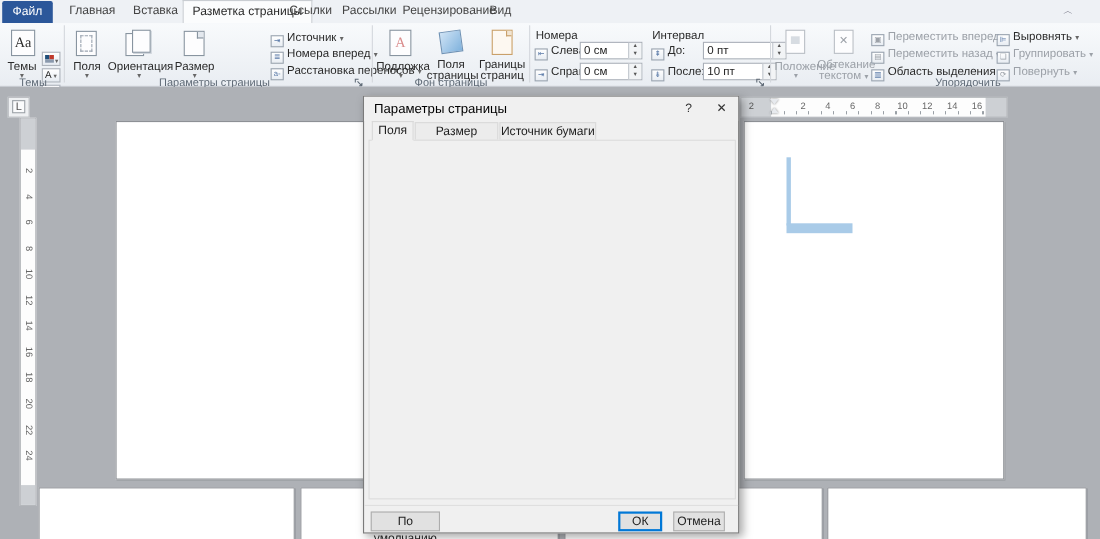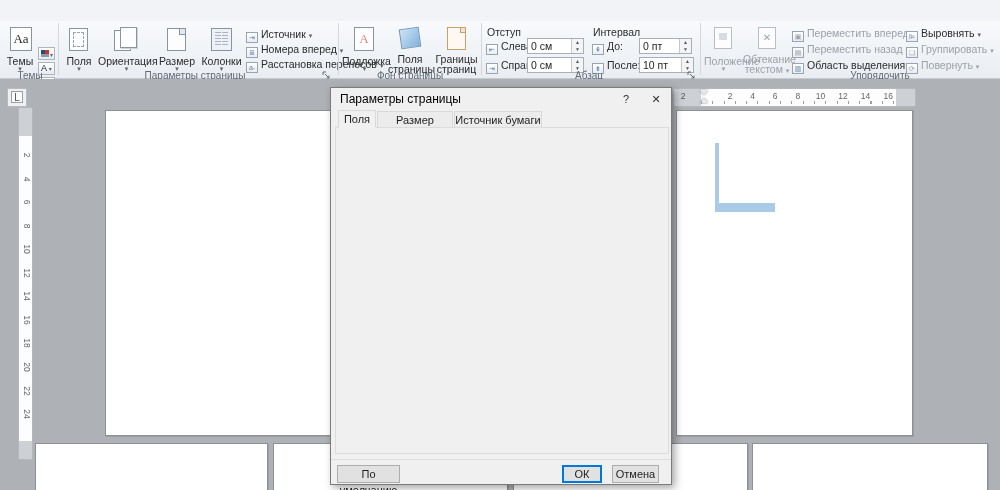--- a/index.html
+++ b/index.html
@@ -94,20 +94,31 @@
   .dbtn { position:absolute; height:18px; background:#e1e1e1; border:1px solid #adadad; text-align:center;
           font-size:11px; line-height:16px; color:#1e1e1e; }
   .dbtn.def { border:2px solid #0078d7; line-height:14px; }
   .dsep { position:absolute; left:0; top:371px; width:340px; height:1px; background:#dfdfdf; }
 </style>
 </head>
 <body>
 
 <div class="screen">
 
+  <div class="tabrow">
+    <div class="file-tab">Файл</div>
+    <div class="rtab" style="left:55px;">Главная</div>
+    <div class="rtab" style="left:113px;">Вставка</div>
+    <div class="rtab active" style="left:166px;">Разметка страницы</div>
+    <div class="rtab" style="left:255px;">Ссылки</div>
+    <div class="rtab" style="left:303px;">Рассылки</div>
+    <div class="rtab" style="left:358px;">Рецензирование</div>
+    <div class="rtab" style="left:437px;">Вид</div>
+    <div class="min-ribbon">︿</div>
+  </div>
 
   <div class="ribbon">
 
     <div class="bigbtn" style="left:4px; width:32px;">
       <div class="pgicon" style="left:6px; top:3px; width:22px; height:24px; font-family:'Liberation Serif',serif; font-size:13px; text-align:center; line-height:22px;">Aa</div>
       <div class="cap">Темы</div>
       <div class="dd">▾</div>
     </div>
     <div class="abs" style="left:38px; top:26px; width:17px; height:13px; border:1px solid #aeb4bc; background:linear-gradient(#fff,#e6ebf1);">
       <span class="abs" style="left:2px; top:2px; width:4px; height:4px; background:#1f4e79;"></span>
@@ -131,28 +142,20 @@
       <div class="pgicon" style="left:16px; top:6px; width:17px; height:21px;"></div>
       <div class="pgicon" style="left:22px; top:3px; width:17px; height:21px; box-shadow:1px 1px 0 #cdd3da;"></div>
       <div class="cap">Ориентация</div>
       <div class="dd">▾</div>
     </div>
     <div class="bigbtn" style="left:156px; width:42px;">
       <div class="pgicon" style="left:11px; top:4px; width:19px; height:23px;">
         <div class="abs" style="right:0; top:0; width:6px; height:6px; background:#e3e8ee; border-left:1px solid #8894a0; border-bottom:1px solid #8894a0;"></div>
       </div>
       <div class="cap">Размер</div>
-      <div class="dd">▾</div>
-    </div>
-    <div class="bigbtn" style="left:199px; width:45px;">
-      <div class="pgicon" style="left:12px; top:4px; width:21px; height:23px; background:#eef1f5;">
-        <div class="abs" style="left:3px; top:3px; width:6px; bottom:3px; background:repeating-linear-gradient(to bottom,#aab3bf 0 1px,transparent 1px 3px);"></div>
-        <div class="abs" style="right:3px; top:3px; width:6px; bottom:3px; background:repeating-linear-gradient(to bottom,#aab3bf 0 1px,transparent 1px 3px);"></div>
-      </div>
-      <div class="cap">Колонки</div>
       <div class="dd">▾</div>
     </div>
     <div class="smallrow" style="left:246px; top:6px;">
       <span class="mi">⇥</span><span>Источник</span> <span class="dd7">▾</span>
     </div>
     <div class="smallrow" style="left:246px; top:21px;">
       <span class="mi">≣</span><span>Номера вперед</span> <span class="dd7">▾</span>
     </div>
     <div class="smallrow" style="left:246px; top:36px;">
       <span class="mi">a-</span><span>Расстановка переносов</span> <span class="dd7">▾</span>
@@ -179,43 +182,42 @@
     <div class="bigbtn" style="left:433px; width:47px;">
       <div class="pgicon" style="left:14px; top:3px; width:19px; height:23px; border-color:#c9a06a; background:#fdf8f1;">
         <div class="abs" style="right:0; top:0; width:5px; height:5px; background:#f0e4d2; border-left:1px solid #c9a06a; border-bottom:1px solid #c9a06a;"></div>
       </div>
       <div class="cap" style="top:29px;">Границы</div>
       <div class="abs" style="left:0; right:0; top:39px; font-size:10.5px;"><span>страниц</span></div>
     </div>
     <div class="glabel" style="left:340px; width:140px;">Фон страницы</div>
     <div class="gsep" style="left:481px;"></div>
 
-    <div class="hdr10" style="left:487px; top:5px;">Отступ</div>
+    <div class="hdr10" style="left:487px; top:5px;">Номера</div>
     <div class="smallrow" style="left:486px; top:18px;"><span class="mi">⇤</span><span>Слева:</span></div>
     <div class="spinbox" style="left:527px; top:17px; width:57px;">
       <span class="val">0 см</span>
       <span class="spin">▲<br>▼</span>
     </div>
     <div class="smallrow" style="left:486px; top:37px;"><span class="mi">⇥</span><span>Справа:</span></div>
     <div class="spinbox" style="left:527px; top:36px; width:57px;">
       <span class="val">0 см</span>
       <span class="spin">▲<br>▼</span>
     </div>
     <div class="hdr10" style="left:593px; top:5px;">Интервал</div>
     <div class="smallrow" style="left:592px; top:18px;"><span class="mi">⇞</span><span>До:</span></div>
-    <div class="spinbox" style="left:639px; top:17px; width:53px;">
+    <div class="spinbox" style="left:639px; top:17px; width:76px;">
       <span class="val">0 пт</span>
       <span class="spin">▲<br>▼</span>
     </div>
     <div class="smallrow" style="left:592px; top:37px;"><span class="mi">⇟</span><span>После:</span></div>
-    <div class="spinbox" style="left:639px; top:36px; width:55px;text-decoration:underline;">
+    <div class="spinbox" style="left:639px; top:36px; width:67px;text-decoration:underline;">
       <span class="val">10 пт</span>
       <span class="spin">▲<br>▼</span>
     </div>
-    <div class="glabel" style="left:483px; width:212px;">Абзац</div>
     <div class="launcher" style="left:687px; top:50px;">
       <svg width="9" height="9" viewBox="0 0 9 9">
           <path d="M1 4 V1 H4" stroke="#5f6a76" fill="none"></path>
           <path d="M3 3 L7 7 M7 7 H4.5 M7 7 V4.5" stroke="#5f6a76" fill="none"></path>
         </svg>
     </div>
     <div class="gsep" style="left:700px;"></div>
 
     <div class="bigbtn disabled" style="left:704px; width:39px;">
       <div class="pgicon" style="left:10px; top:3px; width:18px; height:22px; border-color:#b9bec5;">

